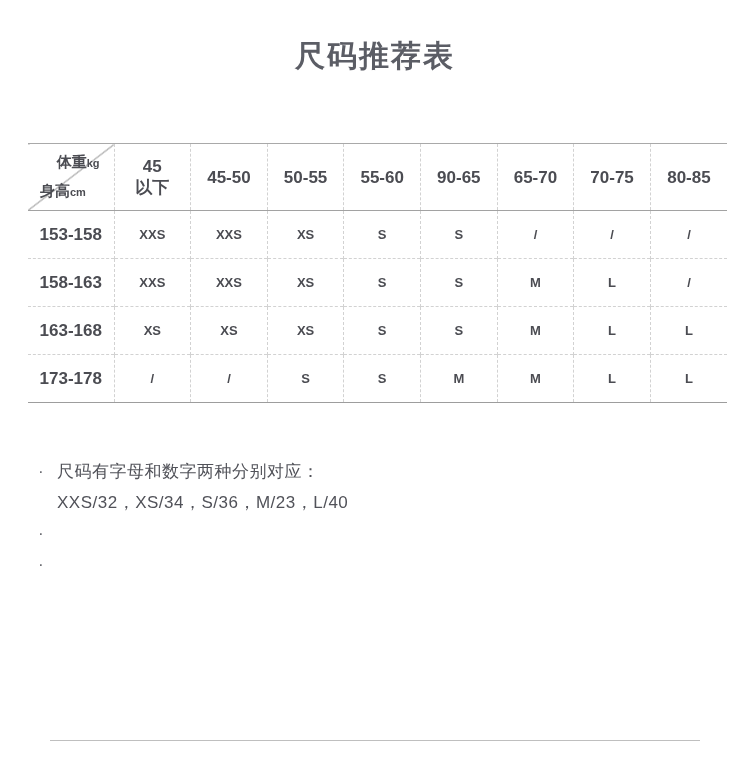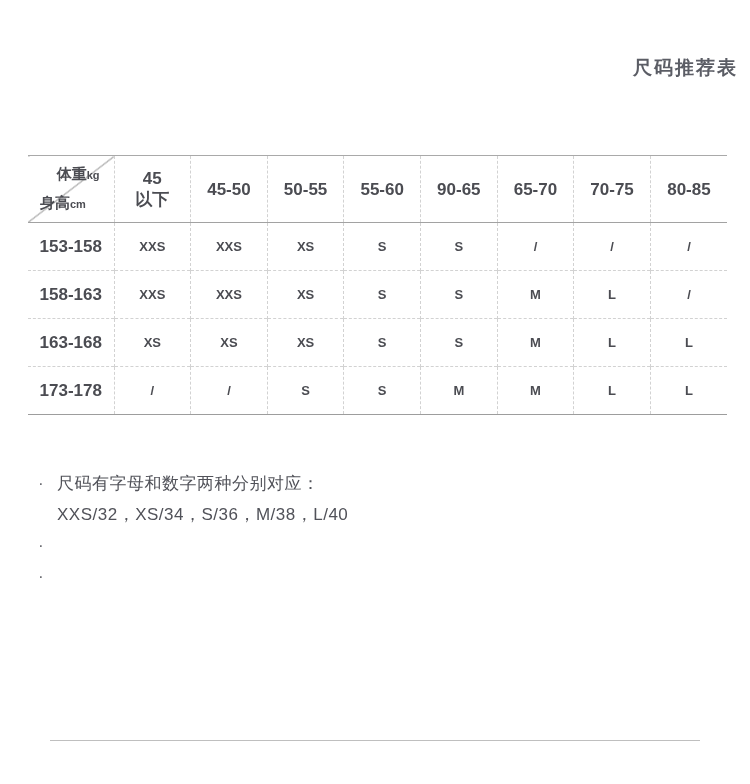--- a/index.html
+++ b/index.html
@@ -9,24 +9,24 @@
   }
   body {
     width: 750px;
     height: 784px;
     position: relative;
     overflow: hidden;
     font-family: "Liberation Sans", "DejaVu Sans", sans-serif;
     -webkit-font-smoothing: antialiased;
   }
   .title {
-    margin: 12px;
+    margin: 0;
     padding-top: 39px;
-    text-align: right;
-    font-size: 19px;
+    text-align: center;
+    font-size: 30px;
     line-height: 33px;
     font-weight: 600;
     letter-spacing: 2px;
     color: #5b5d65;
   }
   table.size-table {
     border-collapse: collapse;
     table-layout: fixed;
     width: 699px;
     margin: 71px 0 0 28px;
@@ -207,21 +207,21 @@
       <td class="size-cell">L</td>
     </tr>
   </tbody>
 </table>
 
 <div class="notes">
   <div class="note">
     <span class="bullet">·</span>
     <div class="note-text">
       <div>尺码有字母和数字两种分别对应：</div>
-      <div>XXS/32，XS/34，S/36，M/38，L/40</div>
+      <div>XXS/32，XS/34，S/36，M/23，L/40</div>
     </div>
   </div>
   <div class="note">
     <span class="bullet">·</span>
   </div>
   <div class="note">
     <span class="bullet">·</span>
   </div>
 </div>
 

